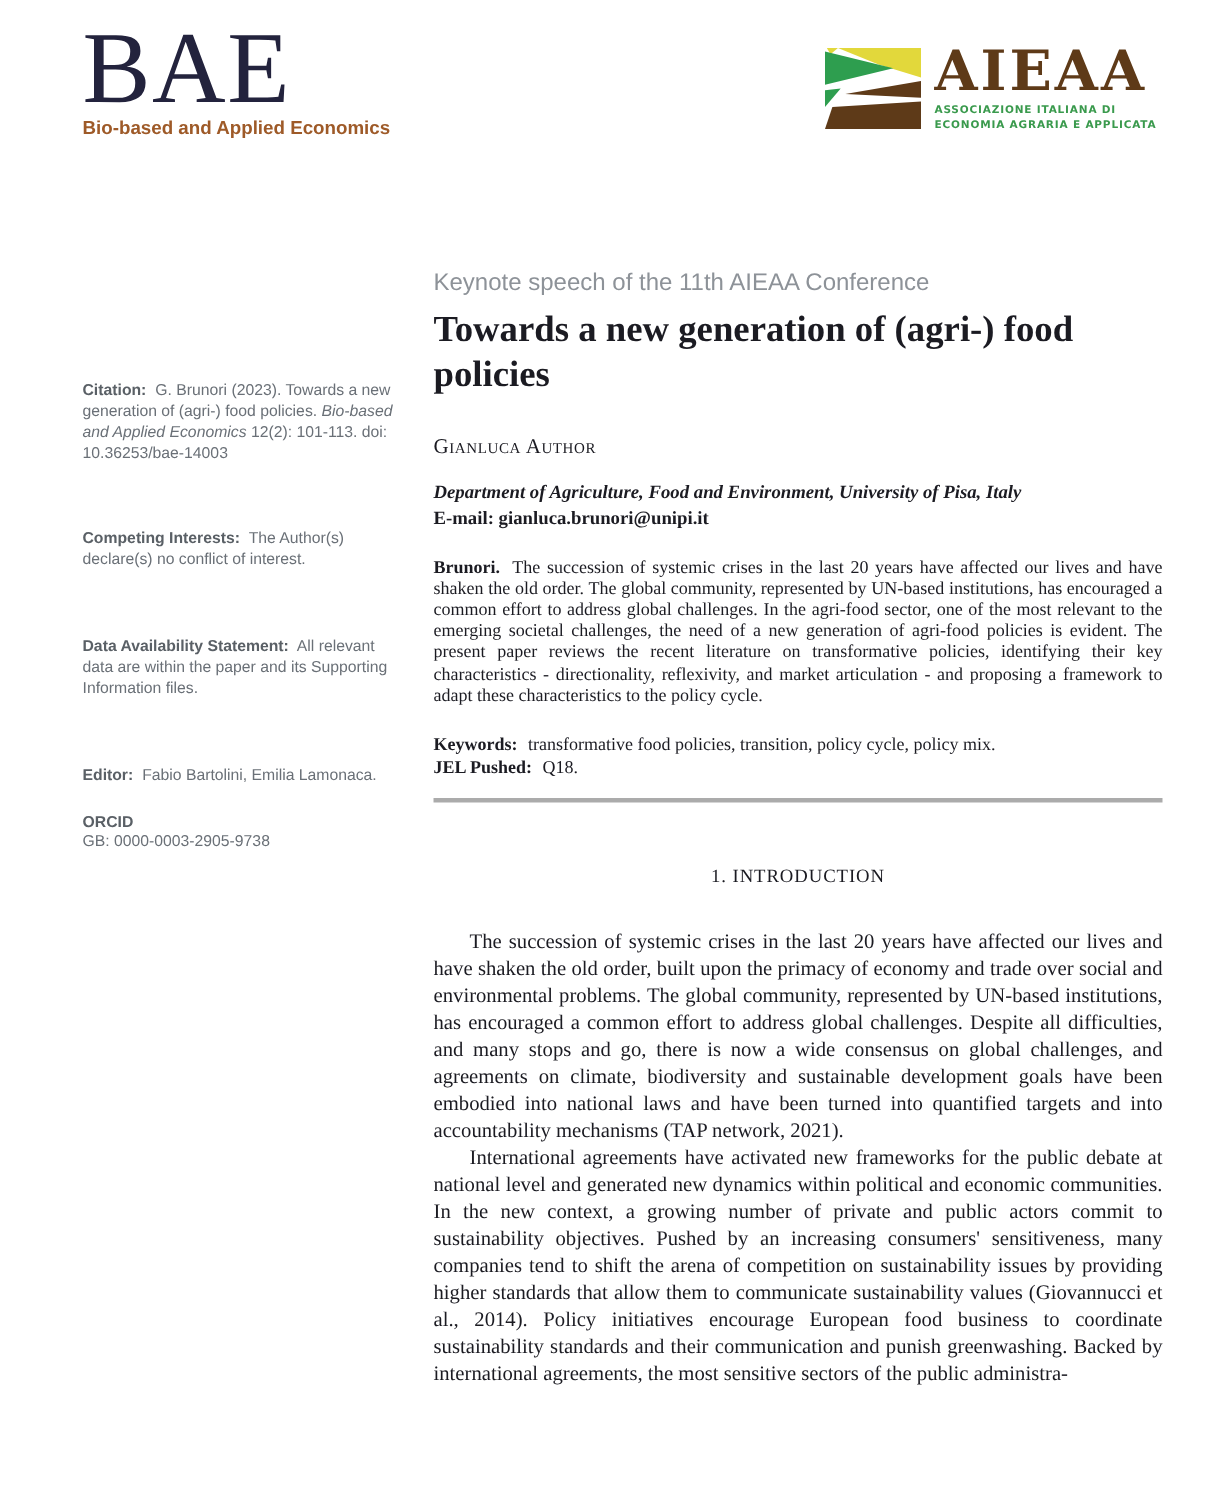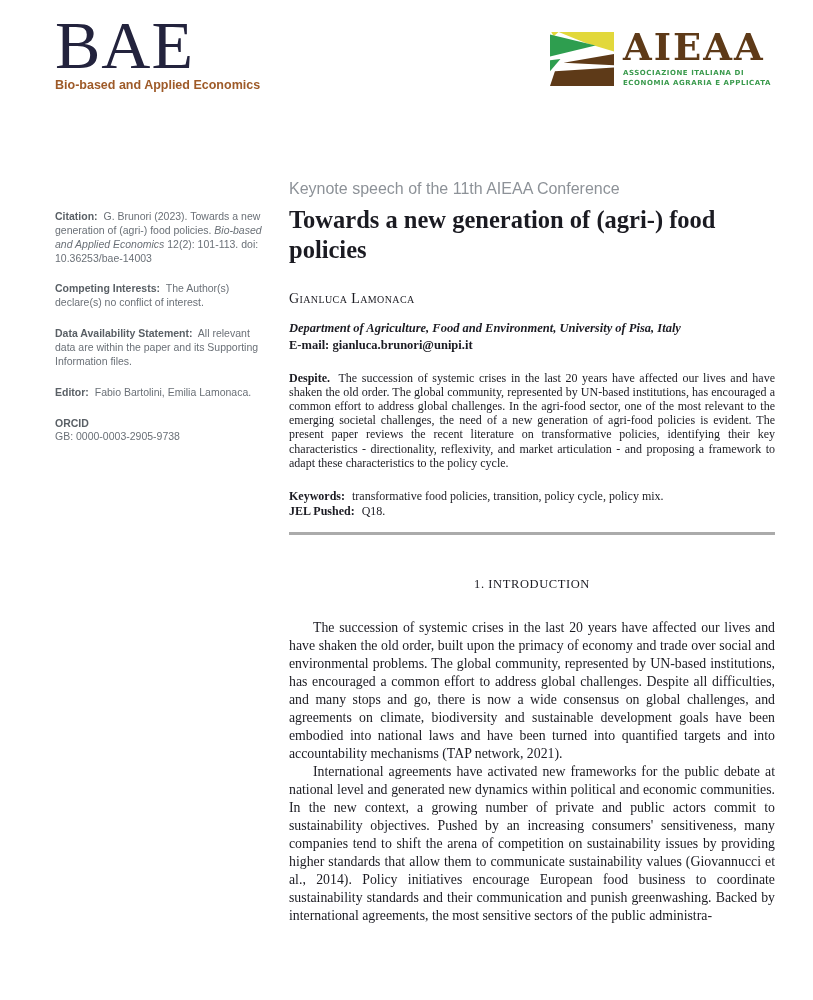--- a/index.html
+++ b/index.html
@@ -18,21 +18,21 @@
   .aieaa-acronym{font-family:"DejaVu Serif",serif;font-size:37px;font-weight:bold;
                  color:#5e3a18;line-height:.95;letter-spacing:2px;}
   .aieaa-sub{font-family:"DejaVu Sans",sans-serif;font-size:7px;font-weight:bold;
              color:#3a9a4d;letter-spacing:.55px;margin-top:3px;line-height:1.45;}
 
   
   .sidebar{position:absolute;left:55px;top:210px;width:214px;
            font-family:"Liberation Sans",sans-serif;font-size:10.5px;line-height:1.32;color:#6a7077;}
   .oa{display:flex;align-items:center;gap:5px;margin-bottom:26px;}
   .oa-label{font-weight:bold;font-size:9.5px;letter-spacing:.5px;color:#4a4f54;}
-  .sb-block{margin-bottom:17px;text-align:left;}
+  .sb-block{margin-bottom:17px;text-align:left;margin-top:44px;}
   .sb-label{font-weight:bold;color:#5a6066;padding-right:3px;}
   .sb-italic{font-style:italic;}
   .sb-line{margin:0;}
   .orcid-block{margin-top:12px;}
 
   
   .main{position:absolute;left:289px;top:180px;width:486px;}
   .kicker{font-family:"Liberation Sans",sans-serif;font-size:16px;color:#8d9298;}
   .title{font-size:24.5px;font-weight:bold;line-height:1.22;margin-top:7px;color:#1b1b22;}
   .author{margin-top:26px;font-variant:small-caps;font-size:14px;letter-spacing:.4px;}
@@ -109,31 +109,31 @@
     </div>
 
   </div>
 
   <div class="main">
 
     <div class="kicker">Keynote speech of the 11th AIEAA Conference</div>
 
     <h1 class="title" style="margin:7px 0 0 0;">Towards a new generation of (agri-) food policies</h1>
 
-    <div class="author">Gianluca Lamonaca</div>
+    <div class="author">Gianluca Author</div>
 
     <div class="affil">Department of Agriculture, Food and Environment, University of Pisa, Italy</div>
 
     <div class="email-line">
       <span>E-mail:</span>
       <a style="color:#1b1b22;text-decoration:none;">gianluca.brunori@unipi.it</a>
     </div>
 
     <div class="abstract">
-      <span class="bold-lead">Despite.</span>
+      <span class="bold-lead">Brunori.</span>
       <span>The succession of systemic crises in the last 20 years have affected our lives and have shaken the old order. The global community, represented by UN-based institutions, has encouraged a common effort to address global challenges. In the agri-food sector, one of the most relevant to the emerging societal challenges, the need of a new generation of agri-food policies is evident. The present paper reviews the recent literature on transformative policies, identifying their key characteristics - directionality, reflexivity, and market articulation - and proposing a framework to adapt these characteristics to the policy cycle.</span>
     </div>
 
     <div class="kw-block">
       <div>
         <span class="bold-lead">Keywords:</span>
         <span>transformative food policies, transition, policy cycle, policy mix.</span>
       </div>
       <div>
         <span class="bold-lead">JEL Pushed:</span>

